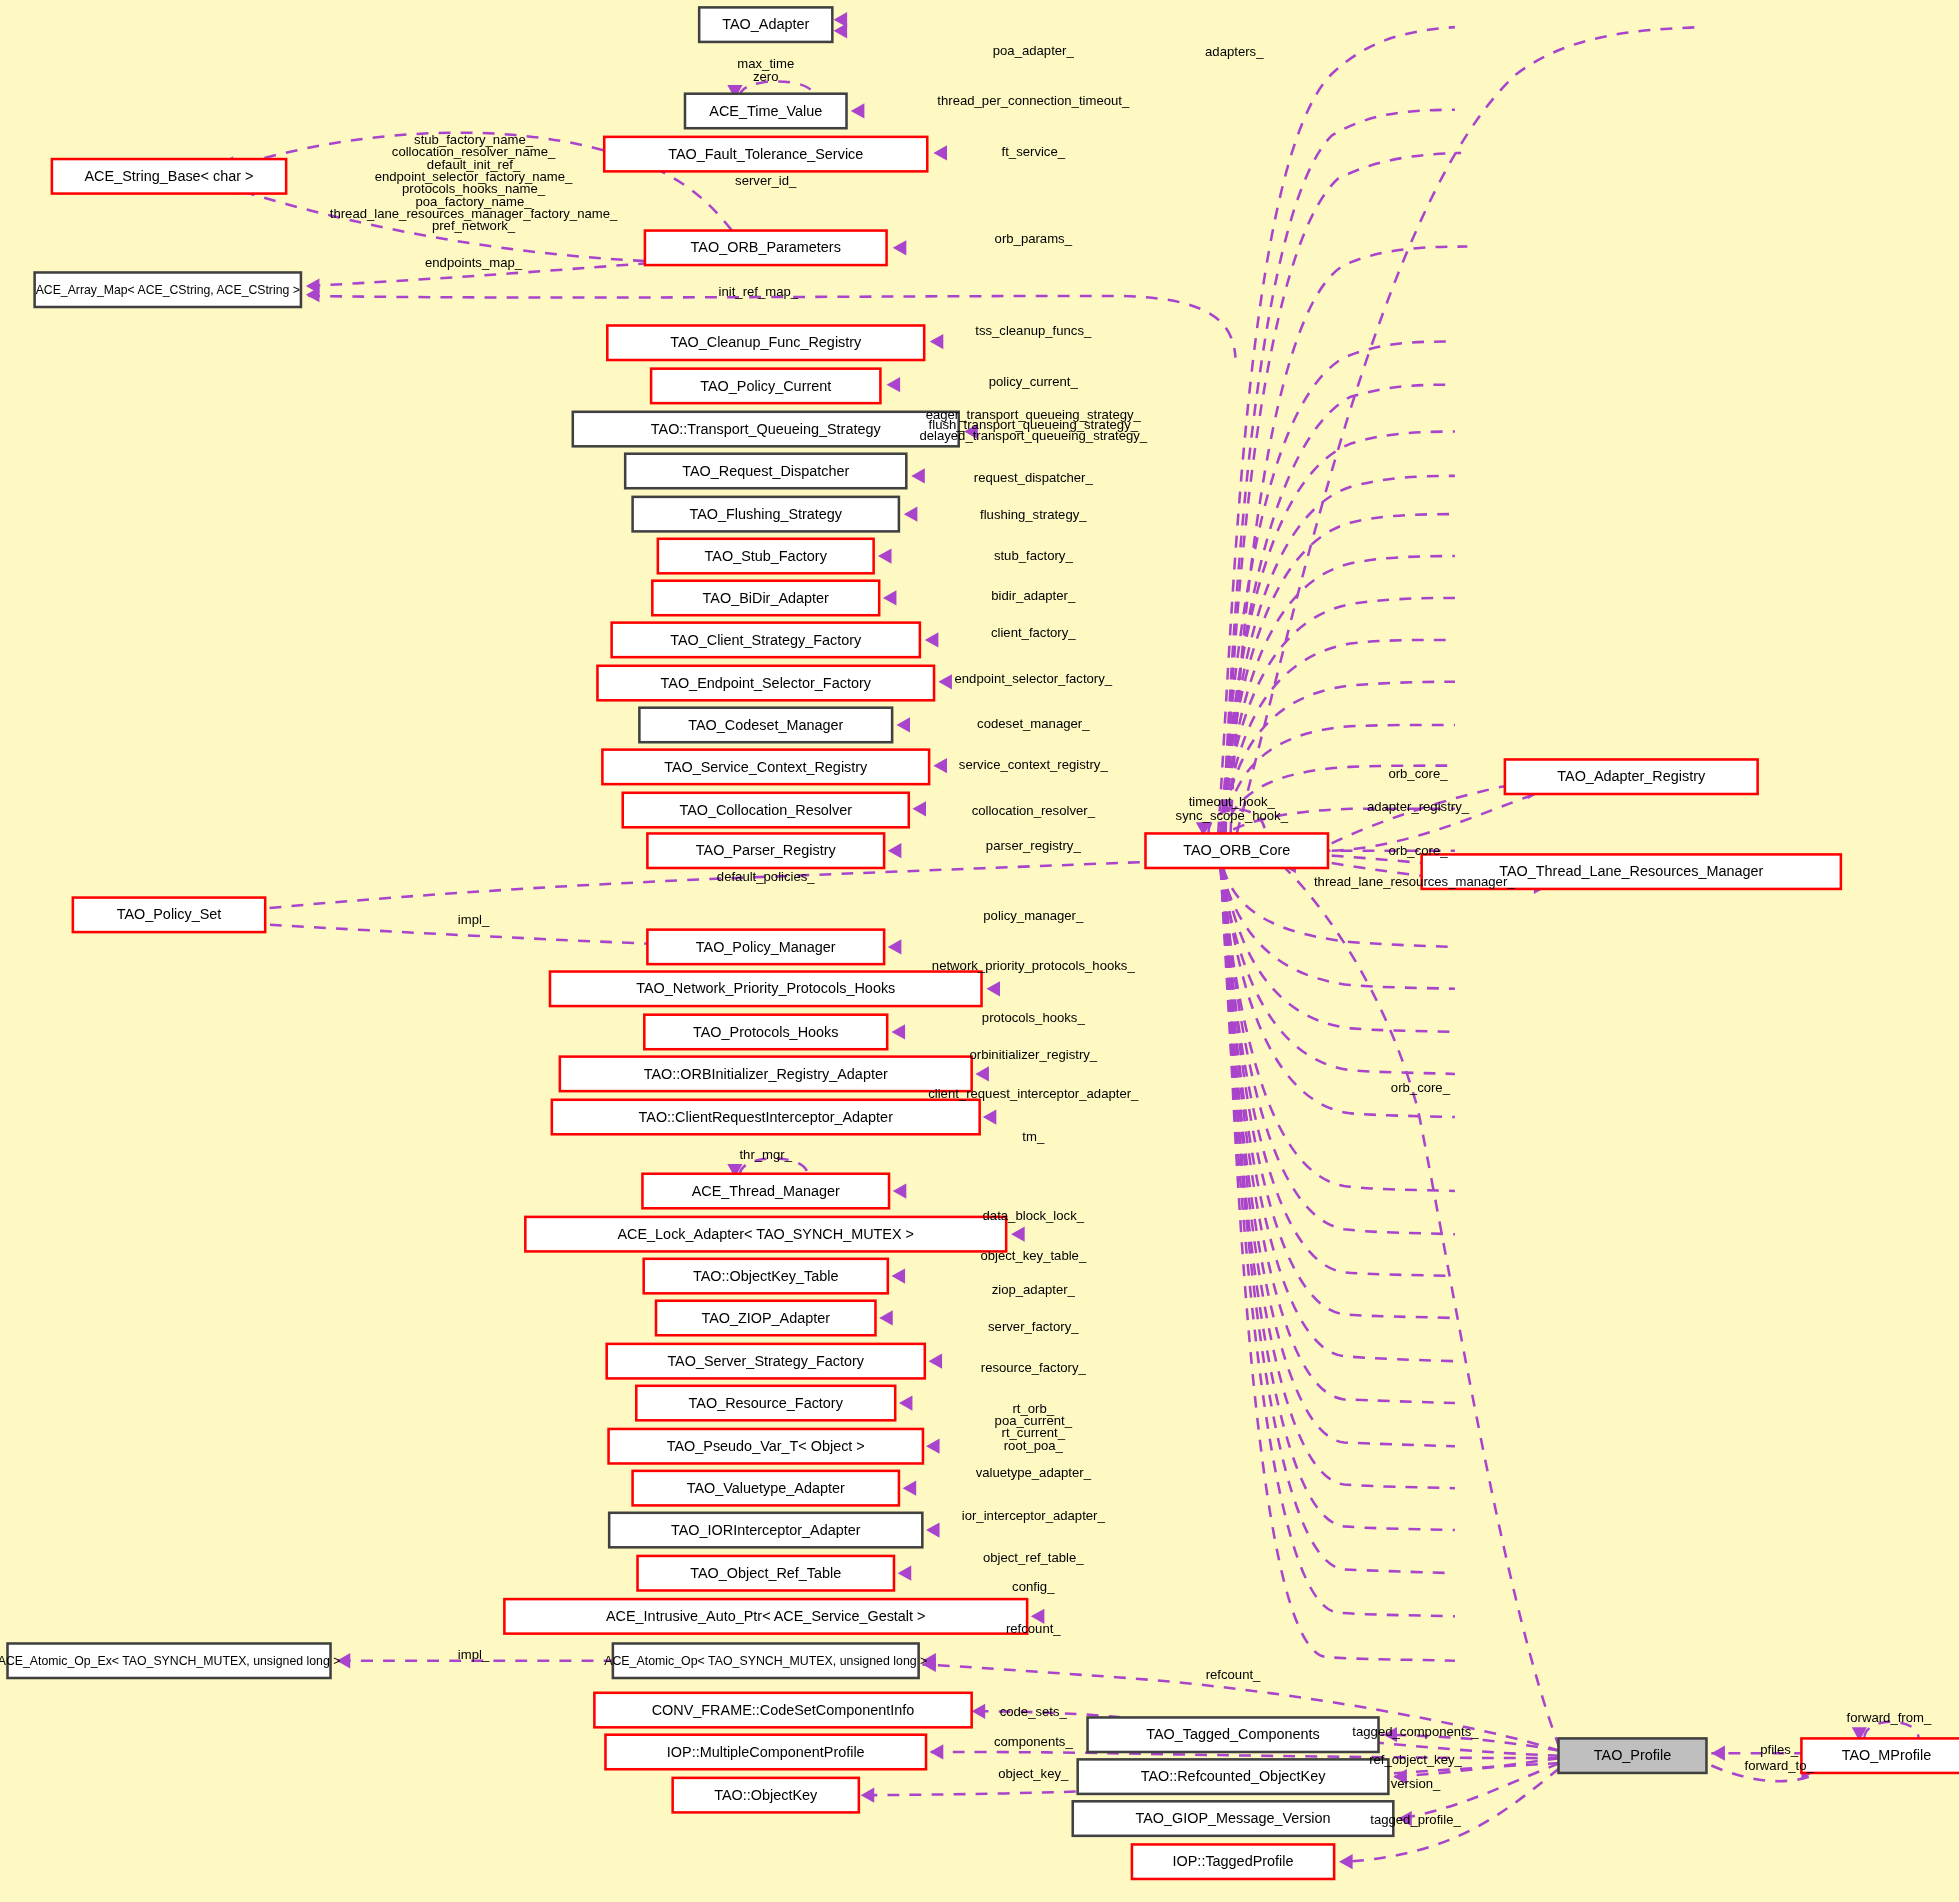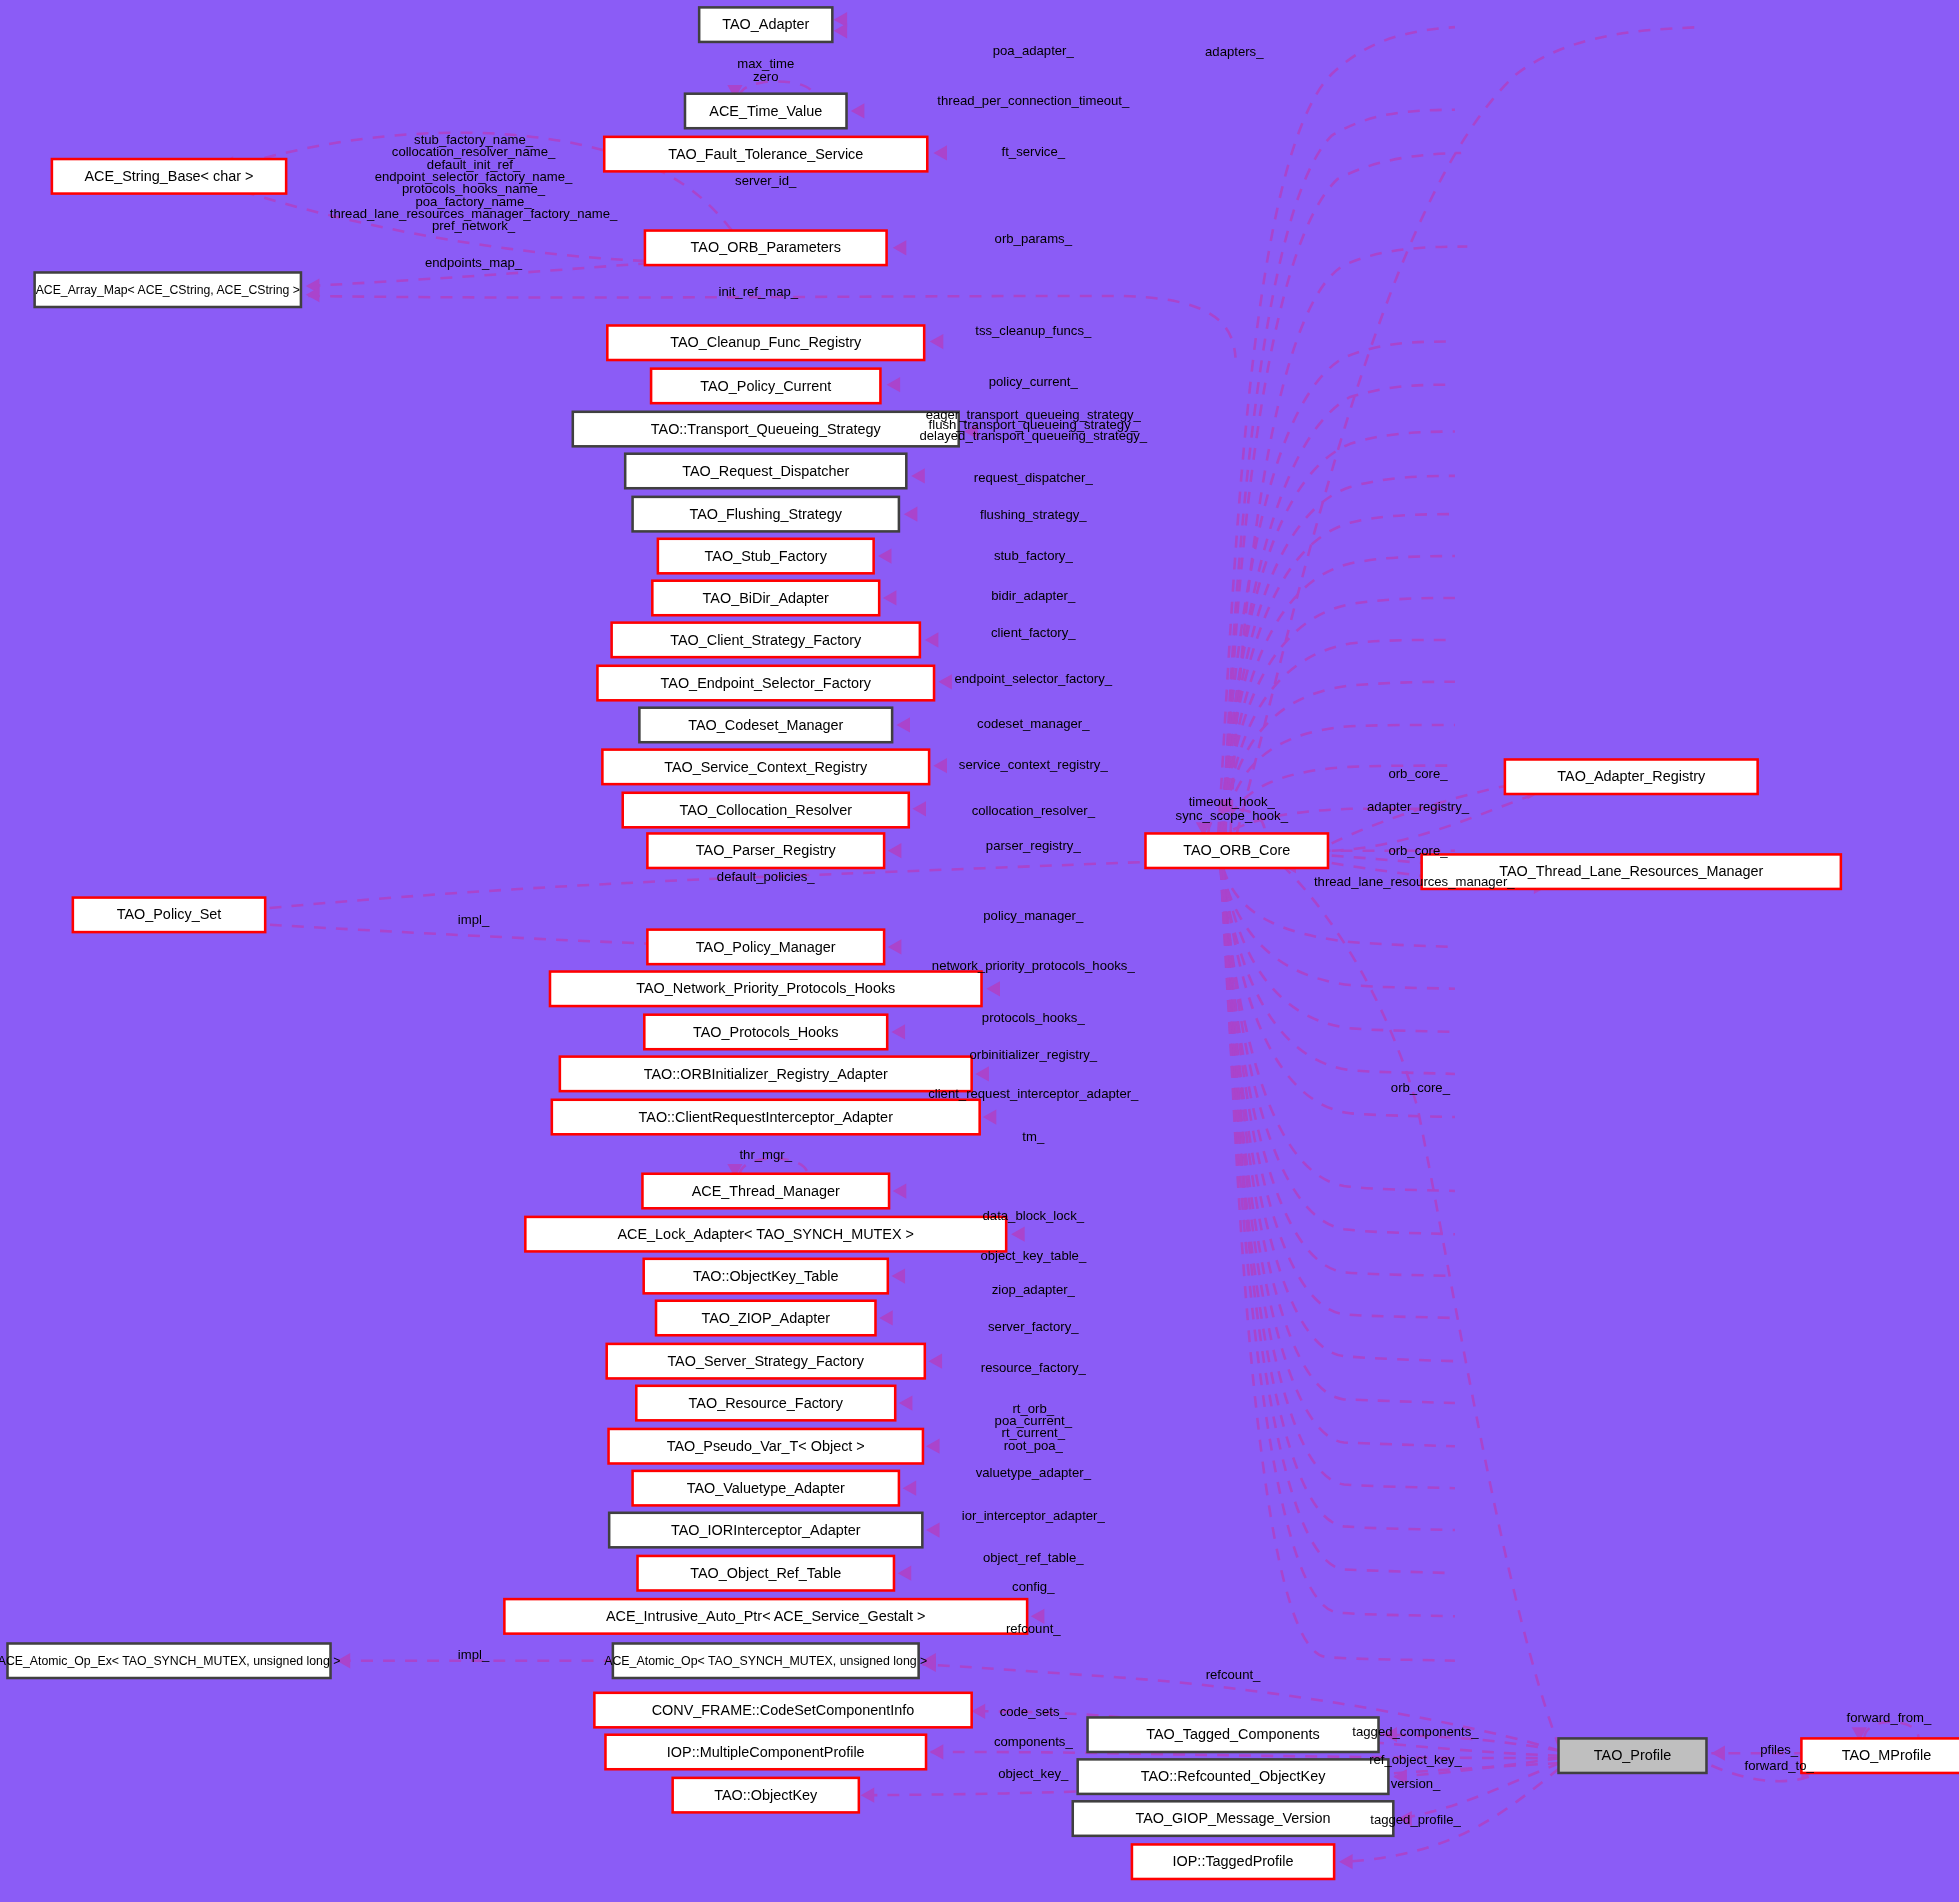--- a/index.html
+++ b/index.html
@@ -7,21 +7,21 @@
     padding: 0;
     background: #ffffff;
   }
   body {
     font-family: "Liberation Sans", sans-serif;
   }
   #diagram-root {
     position: relative;
     width: 1960px;
     height: 1903px;
-    background: #8b5cf6;
+    background: #fef9c3;
     overflow: hidden;
   }
   svg#graph {
     position: absolute;
     left: 0;
     top: 0;
     width: 1960px;
     height: 1903px;
     display: block;
   }

